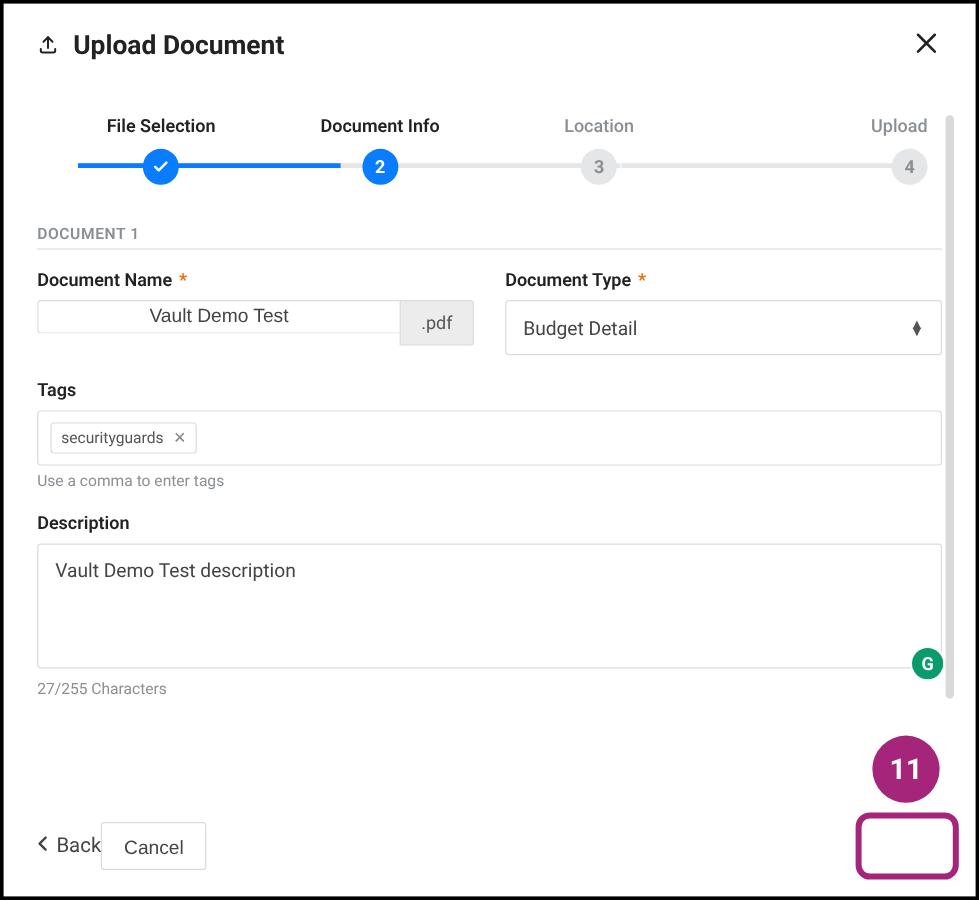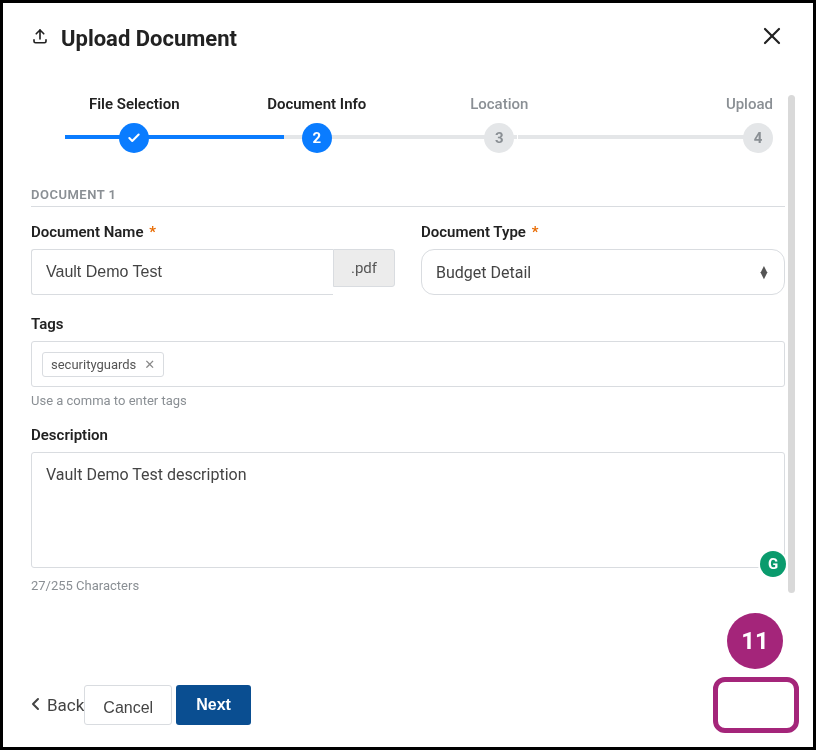--- a/index.html
+++ b/index.html
@@ -30,29 +30,29 @@
   .t2 { left: 33%; width: 32%; }
   .t3 { left: 65%; width: 32%; }
   
   .section-title { font-size: 13px; letter-spacing: .5px; color: #8a8f94; font-weight: 600; margin-bottom: 4px; }
   .hr { height: 1px; background:#d9dce0; margin-bottom: 16px; }
   .row { display: flex; gap: 26px; margin-bottom: 20px; }
   .col { flex: 1; display: flex; flex-direction: column; }
   .label { font-size: 15px; font-weight: 600; color: #222; margin-bottom: 8px; }
   .req { color: #e86a00; margin-left: 2px; }
   .input-group { display: flex; }
-  .text-input { flex: 1; border: 1px solid #d9dce0; border-right: none; border-radius: 3px 0 0 3px; height: 46px; padding: 12px 14px; font-size: 16px; color: #444; }
+  .text-input { flex: 1; border: 1px solid #d9dce0; border-right: none; border-radius: 3px 0 0 3px; height: 28px; padding: 12px 14px; font-size: 16px; color: #444; text-align: center; }
   .ext { width: 62px; height: 38px; background: #ececec; border: 1px solid #d9dce0; border-radius: 0 3px 3px 0; display: flex; align-items: center; justify-content: center; font-size: 15px; color: #555; }
-  .select { border: 1px solid #d9dce0; border-radius: 13px; height: 46px; padding: 0 14px; font-size: 16px; color: #444; display: flex; align-items: center; justify-content: space-between; cursor: pointer; }
+  .select { border: 1px solid #d9dce0; border-radius: 3px; height: 46px; padding: 0 14px; font-size: 16px; color: #444; display: flex; align-items: center; justify-content: space-between; cursor: pointer; }
   .sort-icon { color: #555; font-size: 12px; display: flex; flex-direction: column; line-height: 6px; }
   .tags-input { border: 1px solid #d9dce0; border-radius: 3px; min-height: 46px; padding: 8px 10px; display: flex; flex-wrap: wrap; gap: 6px; align-items: center; }
   .tag-chip { border: 1px solid #d9dce0; border-radius: 3px; padding: 4px 8px; font-size: 13px; color: #555; display: flex; align-items: center; gap: 8px; }
   .tag-x { color: #888; cursor: pointer; font-size: 13px; }
   .hint { font-size: 13px; color: #8a8f94; margin-top: 6px; }
-  .desc { border: 1px solid #d9dce0; border-radius: 3px; width: 100%; height: 116px; padding: 12px 14px; font-size: 16px; color: #444; font-family: inherit; resize: none; }
+  .desc { border: 1px solid #d9dce0; border-radius: 3px; width: 100%; height: 104px; padding: 12px 14px; font-size: 16px; color: #444; font-family: inherit; resize: none; }
   .section { margin-bottom: 18px; }
   .grammarly { position: absolute; right: -1px; bottom: 16px; width: 26px; height: 26px; border-radius: 50%; background: #0a9b6d; display:flex; align-items:center; justify-content:center; color:#fff; font-weight:700; font-size:15px; box-shadow: 0 0 0 2px #fff; }
   .counter { font-size: 13px; color: #8a8f94; margin-top: 6px; }
   
   .footer { position: absolute; left: 28px; right: 28px; bottom: 22px; display: flex; align-items: center; justify-content: flex-start; }
   .back { display: flex; align-items: center; gap: 6px; font-size: 17px; color: #444; cursor: pointer; }
   .footer-right { display: flex; align-items: center; gap: 4px; }
   .btn-cancel { background: #fff; border: 1px solid #d9dce0; color: #444; font-size: 16px; height: 40px; padding: 13px 18px; border-radius: 3px; cursor: pointer; }
   .btn-next { background: #0a4e91; color: #fff; font-size: 16px; font-weight: 600; height: 40px; padding: 0 20px; border: none; border-radius: 3px; cursor: pointer; }
   .anno-ring { position: absolute; border: 5px solid #a4257a; border-radius: 12px; right: 14px; bottom: 14px; width: 86px; height: 56px; pointer-events:none; }
@@ -163,20 +163,19 @@
     <div class="back">
       <span>
         <svg width="10" height="14" viewBox="0 0 10 14" fill="none" stroke="#444" stroke-width="2" stroke-linecap="round" stroke-linejoin="round">
             <polyline points="7 2 2 7 7 12"></polyline>
           </svg>
       </span>
       <span>Back</span>
     </div>
     <div class="footer-right">
       <button class="btn-cancel">Cancel</button>
-      <button class="btn-next">Next</button>
     </div>
   </div>
 
   <div class="anno-badge">11</div>
   <div class="anno-ring"></div>
 
 </div>
 
 </body></html>

